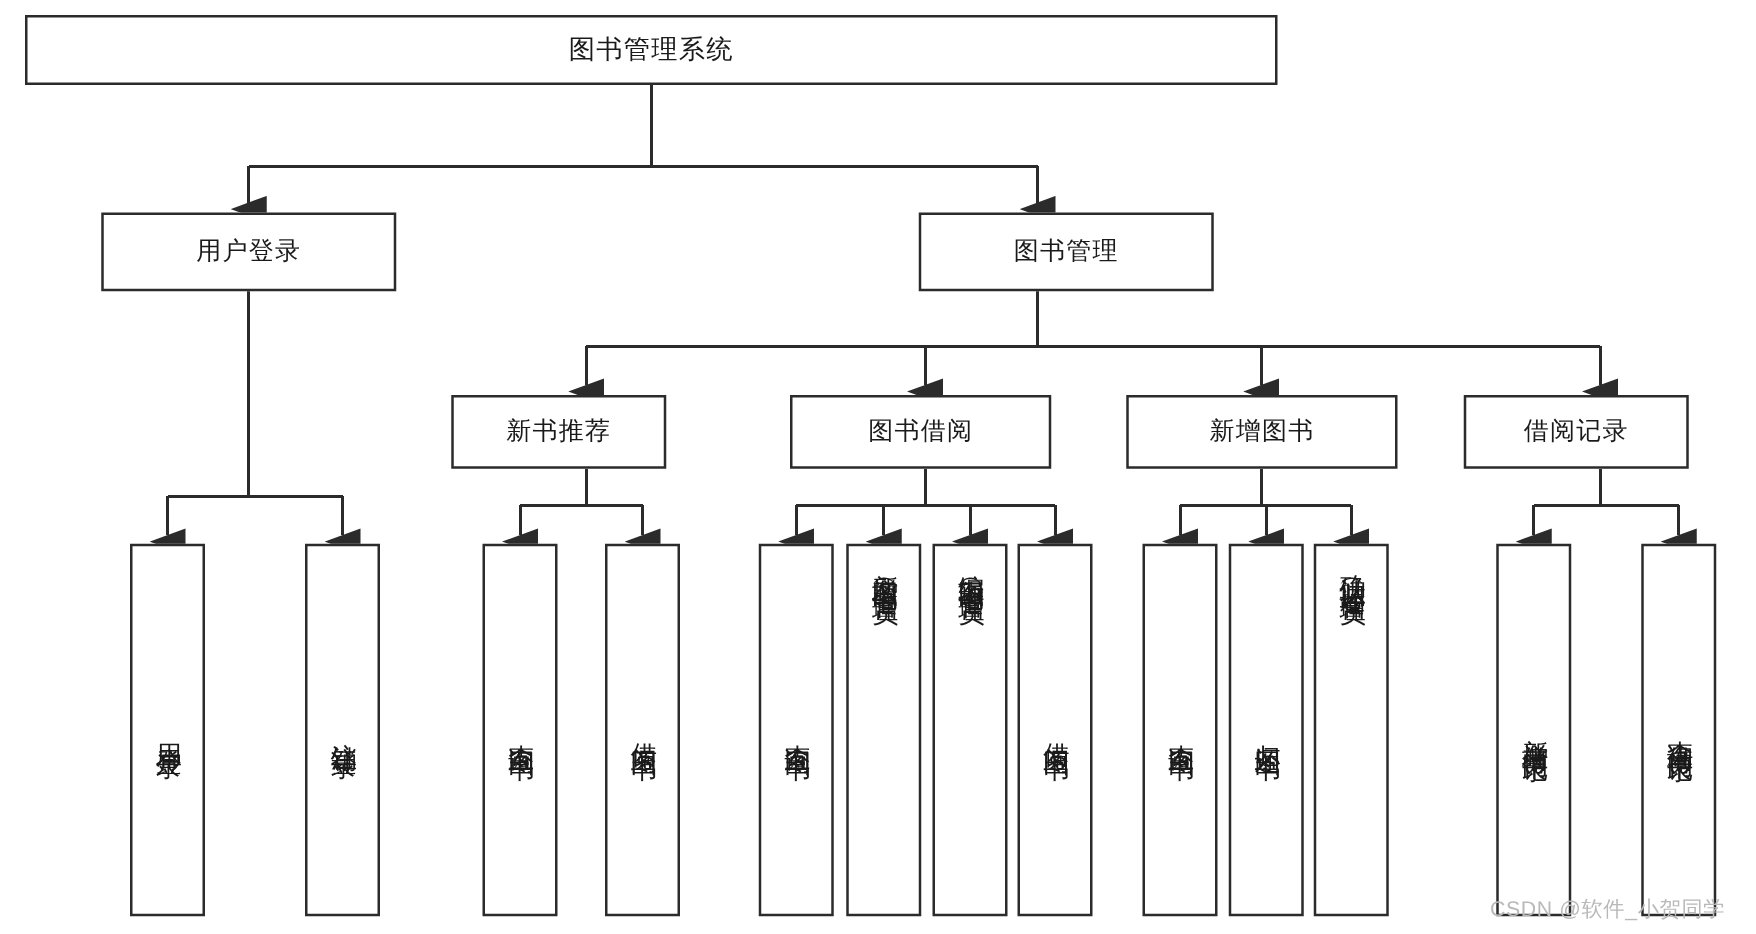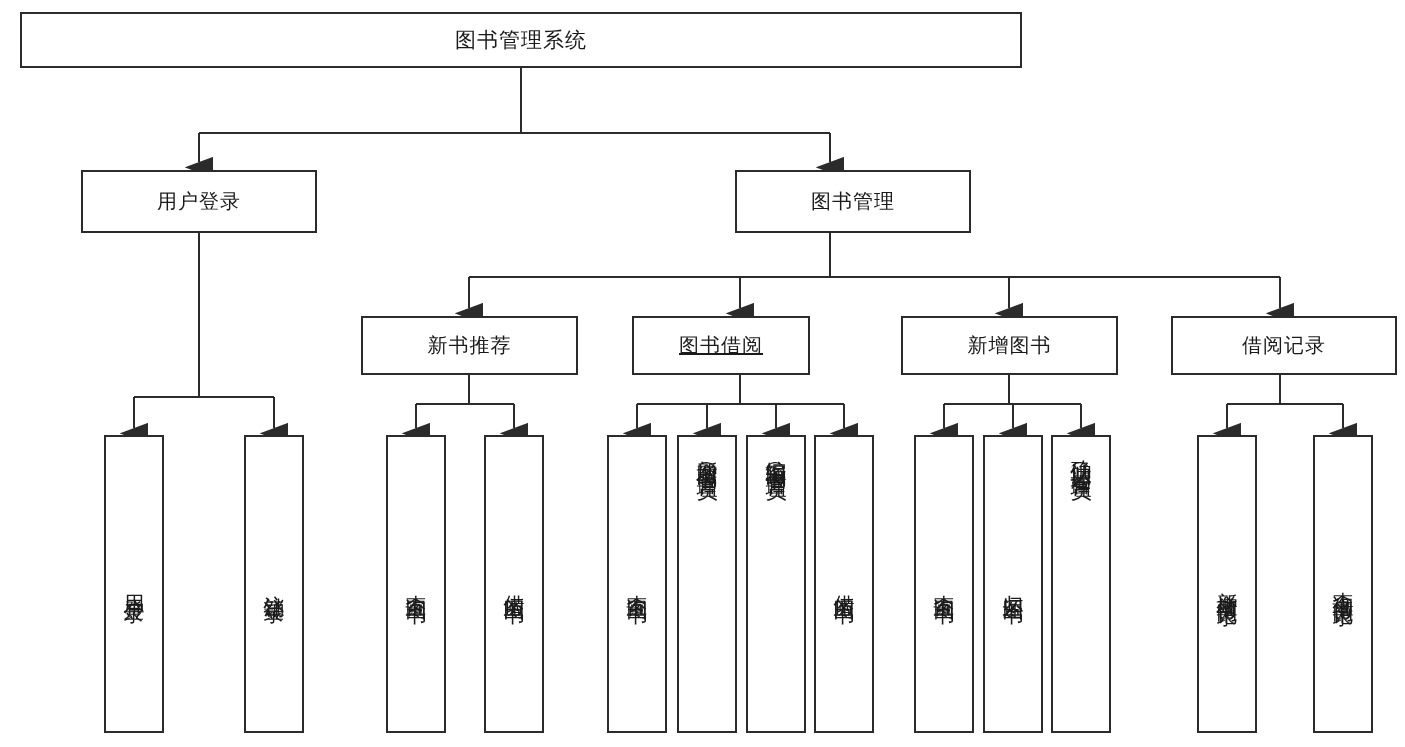--- a/index.html
+++ b/index.html
@@ -134,30 +134,30 @@
     <span class="label">图书管理系统</span>
   </div>
 
   <div class="node horiz" style="left:81px;top:170px;width:236px;height:63px;">
     <span class="label">用户登录</span>
   </div>
   <div class="node horiz" style="left:735px;top:170px;width:236px;height:63px;">
     <span class="label">图书管理</span>
   </div>
 
-  <div class="node horiz" style="left:361px;top:316px;width:217px;height:59px;">
+  <div class="node horiz" style="left:361px;top:316px;width:172px;height:59px;">
     <span class="label">新书推荐</span>
   </div>
-  <div class="node horiz" style="left:632px;top:316px;width:178px;height:59px;text-decoration:underline;">
+  <div class="node horiz" style="left:632px;top:316px;width:209px;height:59px;">
     <span class="label">图书借阅</span>
   </div>
   <div class="node horiz" style="left:901px;top:316px;width:217px;height:59px;">
     <span class="label">新增图书</span>
   </div>
-  <div class="node horiz" style="left:1171px;top:316px;width:226px;height:59px;">
+  <div class="node horiz" style="left:1171px;top:316px;width:180px;height:59px;">
     <span class="label">借阅记录</span>
   </div>
 
   <div class="node vert mid" style="left:104px;top:435px;width:60px;height:298px;">
     <span class="label">用户登录</span>
   </div>
   <div class="node vert mid" style="left:244px;top:435px;width:60px;height:298px;">
     <span class="label">注销登录</span>
   </div>
 
@@ -191,14 +191,15 @@
     <span class="label">确认归还（管理员）</span>
   </div>
 
   <div class="node vert mid" style="left:1197px;top:435px;width:60px;height:298px;">
     <span class="label">新增借阅记录</span>
   </div>
   <div class="node vert mid" style="left:1313px;top:435px;width:60px;height:298px;">
     <span class="label">查询借阅记录</span>
   </div>
 
+  <div class="watermark" style="left:1192px;top:716px;">CSDN @软件_小贺同学</div>
 
 </div>
 
 </body></html>

